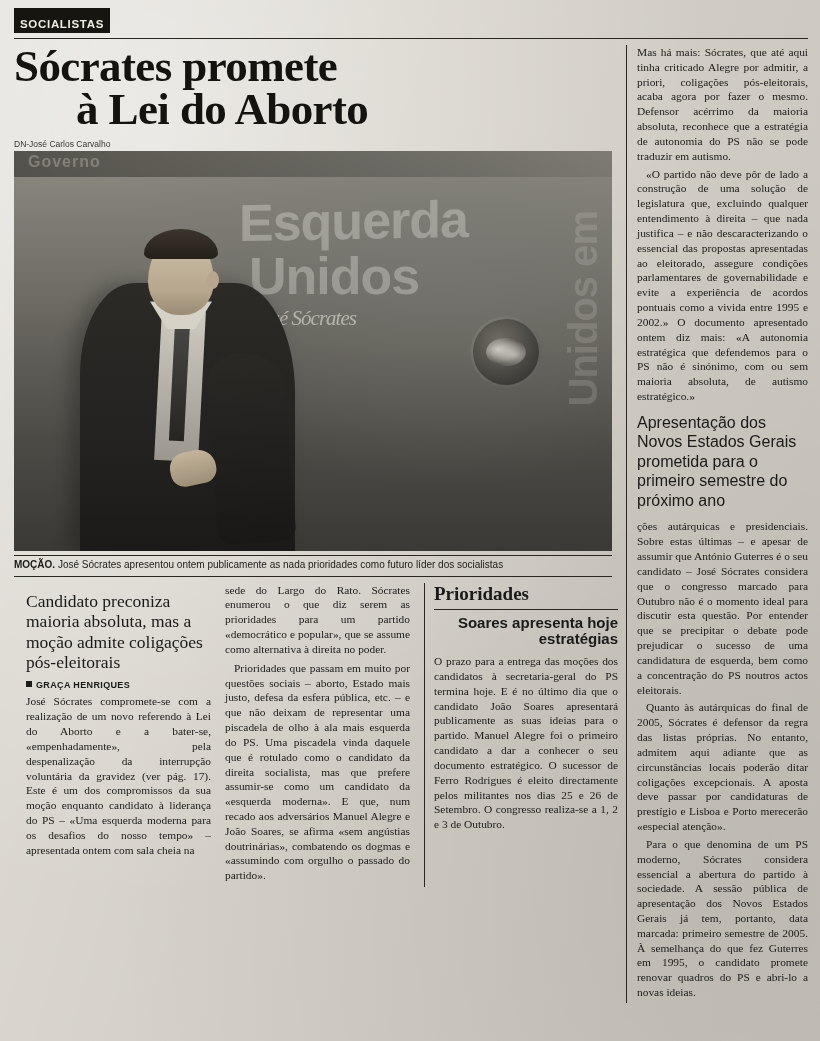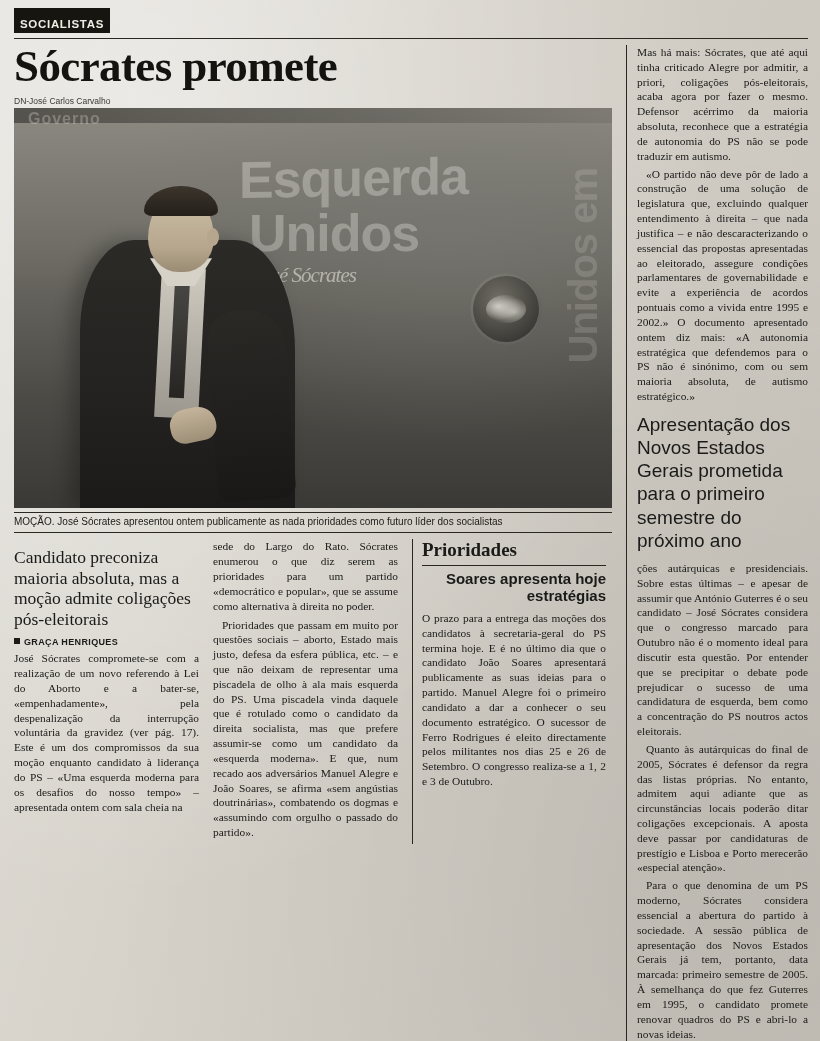--- a/index.html
+++ b/index.html
@@ -78,21 +78,21 @@
     position:absolute;
     font-family:"Liberation Sans", sans-serif;
     font-weight:bold;
     color:rgba(235,232,225,0.34);
     letter-spacing:-1px;
   }
   .gw1 { left:225px; top:40px;  font-size:52px; transform:skewY(-1deg); }
   .gw2 { left:235px; top:95px;  font-size:52px; }
   .gw3 { left:240px; top:155px; font-size:21px; font-style:italic; font-weight:normal; color:rgba(240,237,230,0.55); font-family:"Liberation Serif", serif;}
   .banner-top {
-    position:absolute; left:0; top:0; width:100%; height:15px;
+    position:absolute; left:0; top:0; width:100%; height:26px;
     background:linear-gradient(90deg, rgba(40,38,34,0.55), rgba(90,88,82,0.25));
   }
   .banner-top span{
     position:absolute; left:14px; top:2px;
     font-family:"Liberation Sans", sans-serif; font-size:16px; font-weight:bold;
     color:rgba(230,226,218,0.30); letter-spacing:1px;
   }
   .ghost-right {
     position:absolute; right:6px; top:60px;
     font-family:"Liberation Sans", sans-serif; font-weight:bold; font-size:40px;
@@ -176,36 +176,37 @@
   }
 
   
   .caption {
     border-top:1px solid #2a2721;
     margin-top:4px; padding-top:3px;
     font-family:"Liberation Sans", sans-serif;
     font-size:10px; line-height:1.22;
     color:#1c1a17;
   }
-  .caption b { font-weight:normal; }
+  .caption b { font-weight:bold; }
   .caption-rule-bottom { border-bottom:1px solid #2a2721; margin-top:4px; }
 
   
   .deck {
     font-family:"Liberation Serif", serif;
     font-size:17.5px; line-height:1.17;
     margin:8px 0 0 0;
   }
 
   
   .lower {
     display:grid;
     grid-template-columns: 185px 185px 194px;
     gap:6px 14px;
     margin-top:6px;
+    margin-left:12px;
   }
   .col { position:relative; }
   .col + .col { }
   .byline {
     font-family:"Liberation Sans", sans-serif;
     font-size:9px; font-weight:bold; letter-spacing:0.04em;
     margin:8px 0 4px 0;
   }
   .byline:before{
     content:"";
@@ -246,21 +247,21 @@
     hyphens:auto; -webkit-hyphens:auto;
   }
   p.rbody.indent { text-indent:9px; }
   .subhead {
     font-family:"Liberation Sans", sans-serif;
     font-weight:bold; font-size:9.5px; letter-spacing:0.03em;
     display:inline;
   }
   .pullquote {
     font-family:"Liberation Sans", sans-serif;
-    font-size:19px; font-weight:normal; line-height:1.22;
+    font-size:16px; font-weight:normal; line-height:1.22;
     margin:9px 8px 9px 0;
   }
   .ghost-big {
     position:absolute;
     font-family:"Liberation Sans", sans-serif; font-weight:bold;
     color:rgba(120,112,98,0.17); font-size:60px; letter-spacing:-2px;
     pointer-events:none;
   }
 </style>
 </head>
@@ -276,20 +277,21 @@
     <span class="flag">SOCIALISTAS</span>
   </div>
   <div class="rule-top"></div>
 
   <div class="grid">
 
     <div class="left">
 
       <h1 class="headline">
         <span class="l l1">Sócrates promete</span>
+        <span class="l l3">à Lei do Aborto</span>
       </h1>
 
       <div class="photo-credit-outer">DN-José Carlos Carvalho</div>
 
       <div class="photo-wrap">
         <div class="photo"></div>
 
         <div class="banner-top">
           <span>Governo</span>
         </div>

